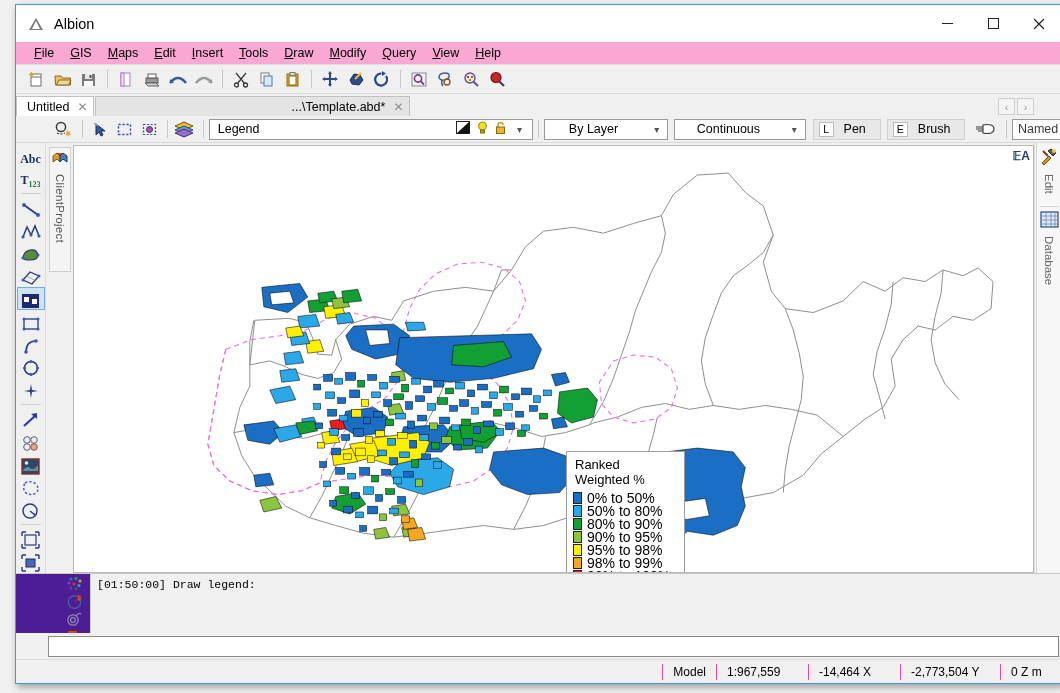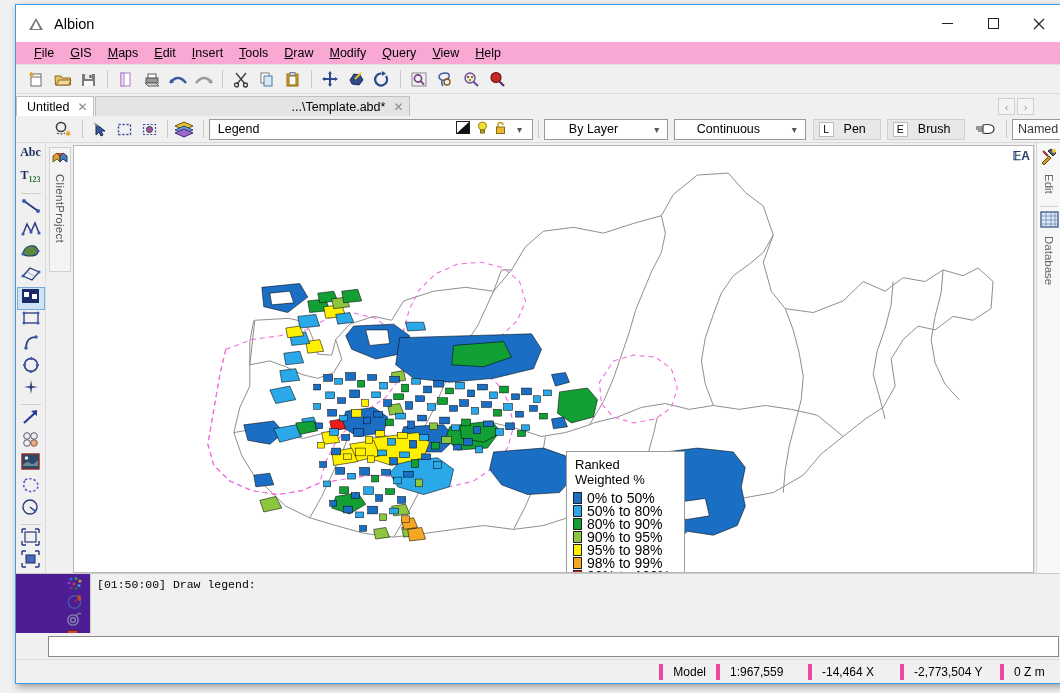--- a/index.html
+++ b/index.html
@@ -139,21 +139,21 @@
     background: #f0f0f0;
   }
   .lefttools {
     width: 30px; background: #f0f0f0;
     border-right: 1px solid #dcdcdc;
     display: flex; flex-direction: column; align-items: center;
     padding-top: 2px; flex: 0 0 auto;
   }
   .lt-btn {
     width: 26px; height: 26px; display: flex;
-    align-items: flex-start; justify-content: center; margin-bottom: 1px;
+    align-items: flex-end; justify-content: center; margin-bottom: 1px;
   }
   .lt-btn.sel { background: #cfe3f7; outline: 1px solid #7aaad8; }
   .lt-sep { width: 20px; height: 1px; background: #cfcfcf; margin: 3px 0; }
   .projtab {
     width: 22px; margin: 4px 0 0 3px;
     border: 1px solid #cfcfcf; background: #f4f4f4;
     display: flex; flex-direction: column; align-items: center;
     padding: 3px 0 8px 0; flex: 0 0 auto; height: 125px;
   }
   .projtab .vlabel {
@@ -220,21 +220,21 @@
     border: 1px solid #8a8a8a; margin: 0 3px 0 2px;
   }
   .statusbar {
     height: 24px; background: #f0f0f0; display: flex;
     align-items: center; flex: 0 0 auto;
     border-top: 1px solid #dcdcdc; padding-left: 30px;
   }
   .st-spacer { flex: 1 1 auto; }
   .st-cell {
     font-size: 12px; color: #000; padding: 0 10px;
-    border-left: 4px solid #ec4899; height: 16px;
+    border-left: 1px solid #ec4899; height: 16px;
     display: flex; align-items: center; white-space: nowrap;
   }
   .st-cell.w1 { min-width: 46px; }
   .st-cell.w2 { min-width: 92px; }
   .st-cell.w3 { min-width: 92px; }
   .st-cell.w4 { min-width: 100px; }
   .st-cell.w5 { min-width: 62px; border-right: none; }
 </style>
 </head>
 <body>

